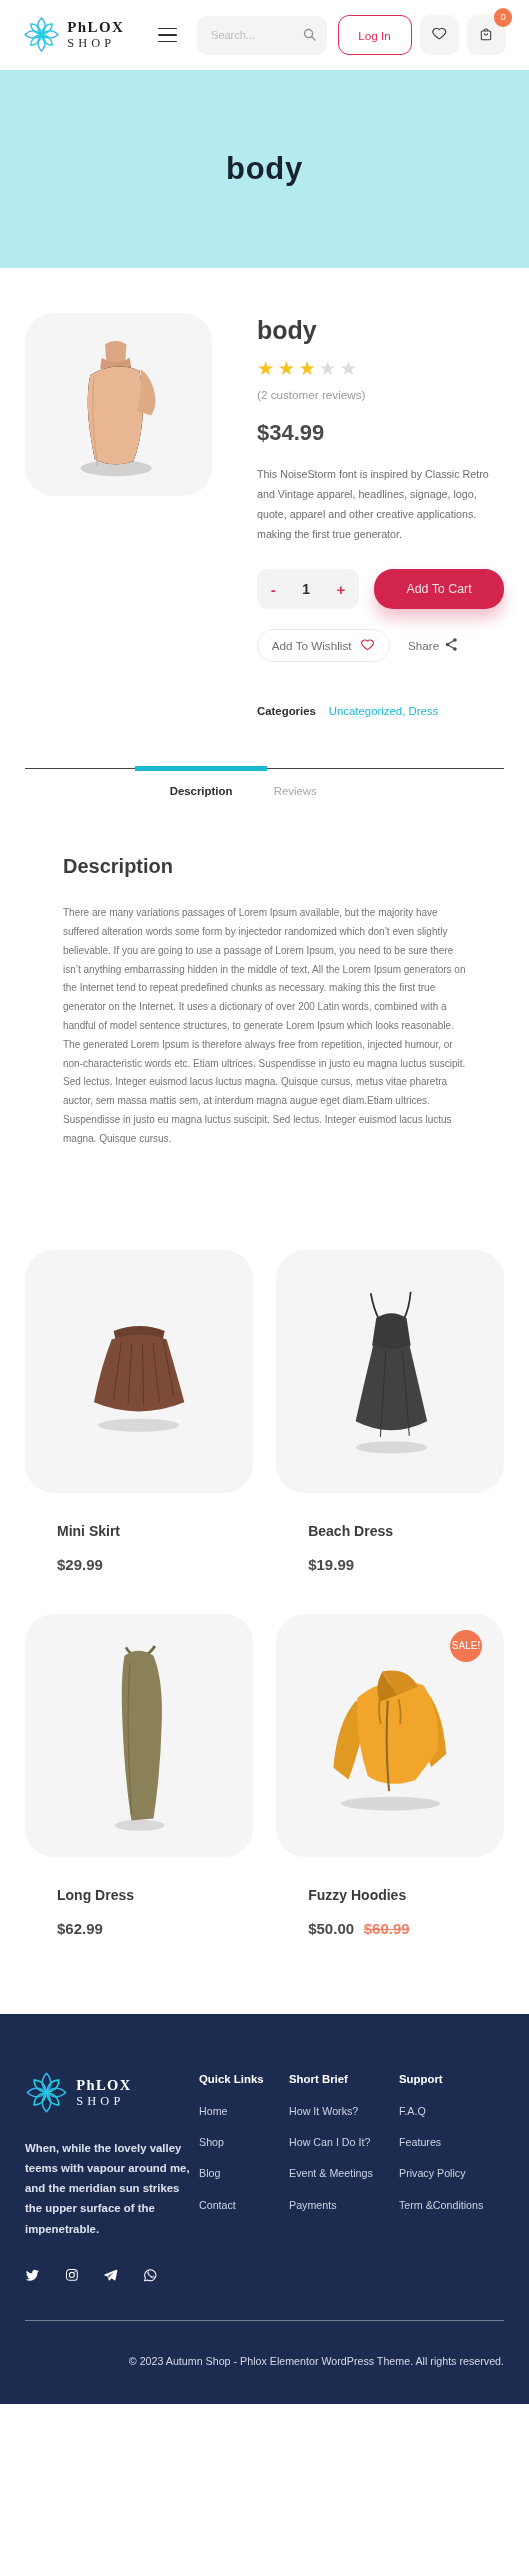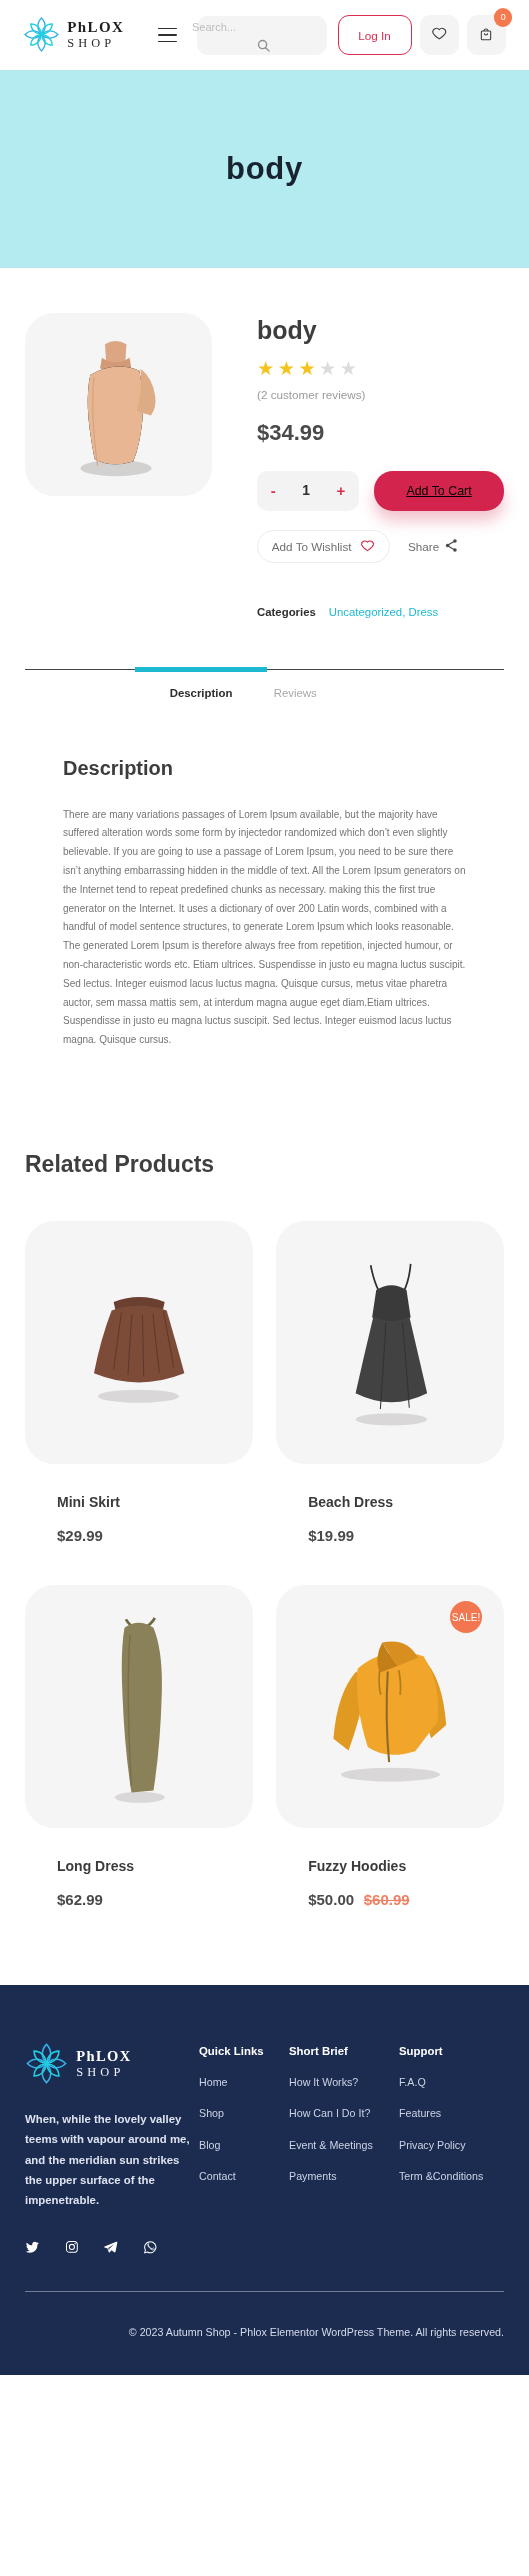--- a/index.html
+++ b/index.html
@@ -7,21 +7,21 @@
   a{text-decoration:none;}
   button{font-family:inherit;cursor:pointer;}
 
   
   .header{height:70px;display:flex;align-items:center;padding:0 23.4px;background:#fff;}
   .logo{display:flex;align-items:center;gap:6.9px;}
   .logo-text .l1{font-family:"Liberation Serif",serif;font-weight:bold;font-size:15px;letter-spacing:1.4px;color:#1d1d1d;line-height:1.1;}
   .logo-text .l2{font-family:"Liberation Serif",serif;font-size:12.4px;letter-spacing:4.1px;color:#2c2c2c;line-height:1.2;}
   .hamburger{margin-left:34px;width:20.7px;display:flex;flex-direction:column;gap:4.8px;background:none;border:none;padding:0;}
   .hamburger span{display:block;height:1.7px;background:#2f2f2f;border-radius:1.4px;}
-  .searchbox{margin-left:19.3px;width:130px;height:39px;background:#f4f4f4;border-radius:11px;display:flex;align-items:center;padding:0 9.7px 0 12.4px;box-sizing:border-box;flex-direction:column;}
+  .searchbox{margin-left:19.3px;width:130px;height:39px;background:#f4f4f4;border-radius:11px;display:flex;align-items:center;padding:0 9.7px 0 12.4px;box-sizing:border-box;}
   .searchbox input{flex:1;min-width:0;border:none;background:transparent;outline:none;font-size:11px;color:#555;}
   .searchbox input::placeholder{color:#bdbdbd;}
   .login-btn{margin-left:11px;width:79px;height:40px;background:#fff;border:1.4px solid #dd2c50;border-radius:11px;color:#dd2c50;font-size:11.7px;}
   .icon-btn{margin-left:8.3px;width:41px;height:40px;background:#f4f4f4;border-radius:11px;border:none;position:relative;display:flex;align-items:center;justify-content:center;}
   .cart-badge{position:absolute;top:-6.9px;right:-6.9px;width:18.6px;height:18.6px;border-radius:50%;background:#f4794f;color:#fff;font-size:9px;display:flex;align-items:center;justify-content:center;}
 
   
   .hero{height:198px;background:#b4ebf1;display:flex;align-items:center;justify-content:center;}
   .hero h1{margin:0;font-size:31px;font-weight:bold;color:#17242f;letter-spacing:0.7px;}
 
@@ -33,21 +33,21 @@
   .stars{margin-top:13.8px;font-size:19.3px;letter-spacing:3.4px;line-height:1;}
   .star{color:#dcdcdc;}
   .star.filled{color:#f5c31d;}
   .reviews-link{display:inline-block;margin-top:9.7px;font-size:11.7px;color:#9b9b9b;}
   .price{margin-top:19.3px;font-size:22px;font-weight:bold;color:#4a4a4a;}
   .short-desc{margin:19.3px 0 0;font-size:10.7px;line-height:1.85;color:#6e6e6e;}
   .buy-row{margin-top:25px;display:flex;gap:15px;}
   .qty{width:102px;height:40px;background:#f3f3f3;border-radius:11px;display:flex;align-items:center;justify-content:space-between;padding:0 13.8px;box-sizing:border-box;}
   .qty button{border:none;background:none;color:#dd2c50;font-size:15px;font-weight:bold;padding:0;}
   .qty-value{font-size:13.8px;font-weight:bold;color:#2d2d2d;}
-  .add-cart{flex:1;height:40px;background:#d2244c;color:#000000;border:none;border-radius:19px;font-size:12.4px;box-shadow:0 9.7px 15px rgba(210,36,76,.28);text-decoration:underline;}
+  .add-cart{flex:1;height:40px;background:#d2244c;color:#e5e5e5;border:none;border-radius:19px;font-size:12.4px;box-shadow:0 9.7px 15px rgba(210,36,76,.28);}
   .social-row{margin-top:19.3px;display:flex;align-items:center;gap:12.4px;}
   .wishlist-pill{height:33px;border:0.7px solid #ececec;border-radius:689px;display:flex;align-items:center;gap:8.3px;padding:0 13.8px;background:#fff;color:#6f6f6f;font-size:11.7px;}
   .share{display:flex;align-items:center;gap:5px;color:#6f6f6f;font-size:11.7px;background:none;border:none;}
   .cats-row{margin-top:43px;font-size:11.4px;}
   .cats-label{color:#2f2f2f;font-weight:bold;margin-right:9.7px;}
   .cats-links{color:#1db9d4;}
 
   
   .tabs-wrap{margin:51px 25px 0;border-top:0.7px solid #454545;display:flex;padding-left:124px;}
   .tab{position:relative;padding:16.5px 20.7px 0;font-size:11.4px;color:#a8a8a8;background:none;border:none;}
@@ -175,20 +175,21 @@
       <h2 class="product-title">body</h2>
 
       <div class="stars">
         <span class="star filled">★</span><span class="star filled">★</span><span class="star filled">★</span><span class="star">★</span><span class="star">★</span>
       </div>
 
       <a class="reviews-link">(2 customer reviews)</a>
 
       <div class="price">$34.99</div>
 
+      <p class="short-desc">This NoiseStorm font is inspired by Classic Retro and Vintage apparel, headlines, signage, logo, quote, apparel and other creative applications. making the first true generator.</p>
 
       <div class="buy-row">
         <div class="qty">
           <button>-</button>
           <span class="qty-value">1</span>
           <button>+</button>
         </div>
         <button class="add-cart">Add To Cart</button>
       </div>
 
@@ -225,21 +226,20 @@
     <button class="tab active">Description</button>
     <button class="tab">Reviews</button>
   </nav>
 
   <section class="desc-section">
     <h3 class="desc-heading">Description</h3>
     <p class="desc-body">There are many variations passages of Lorem Ipsum available, but the majority have suffered alteration words some form by injectedor randomized which don’t even slightly believable. If you are going to use a passage of Lorem Ipsum, you need to be sure there isn’t anything embarrassing hidden in the middle of text. All the Lorem Ipsum generators on the Internet tend to repeat predefined chunks as necessary. making this the first true generator on the Internet. It uses a dictionary of over 200 Latin words, combined with a handful of model sentence structures, to generate Lorem Ipsum which looks reasonable. The generated Lorem Ipsum is therefore always free from repetition, injected humour, or non-characteristic words etc. Etiam ultrices. Suspendisse in justo eu magna luctus suscipit. Sed lectus. Integer euismod lacus luctus magna. Quisque cursus, metus vitae pharetra auctor, sem massa mattis sem, at interdum magna augue eget diam.Etiam ultrices. Suspendisse in justo eu magna luctus suscipit. Sed lectus. Integer euismod lacus luctus magna. Quisque cursus.</p>
   </section>
 
   <section class="related">
-    <h3 class="related-heading">Related Products</h3>
     <div class="grid">
 
       <div>
         <div class="card-img">
           <svg width="131" height="131" viewBox="0 0 200 200">
             <ellipse cx="100" cy="182" rx="62" ry="10" fill="rgba(60,50,45,0.15)"></ellipse>
             <path d="M62 38 q40 -15 78 0 l-3 13 q-36 -12 -72 0 z" fill="#6b4031"></path>
             <path d="M59 51 q42 -14 84 0 q17 58 27 96 q-70 28 -138 0 q10 -52 27 -96 z" fill="#7c4c39"></path>
             <g stroke="#5e392b" stroke-width="1.6" fill="none">
               <path d="M74 54 q-7 50 -12 88"></path>

